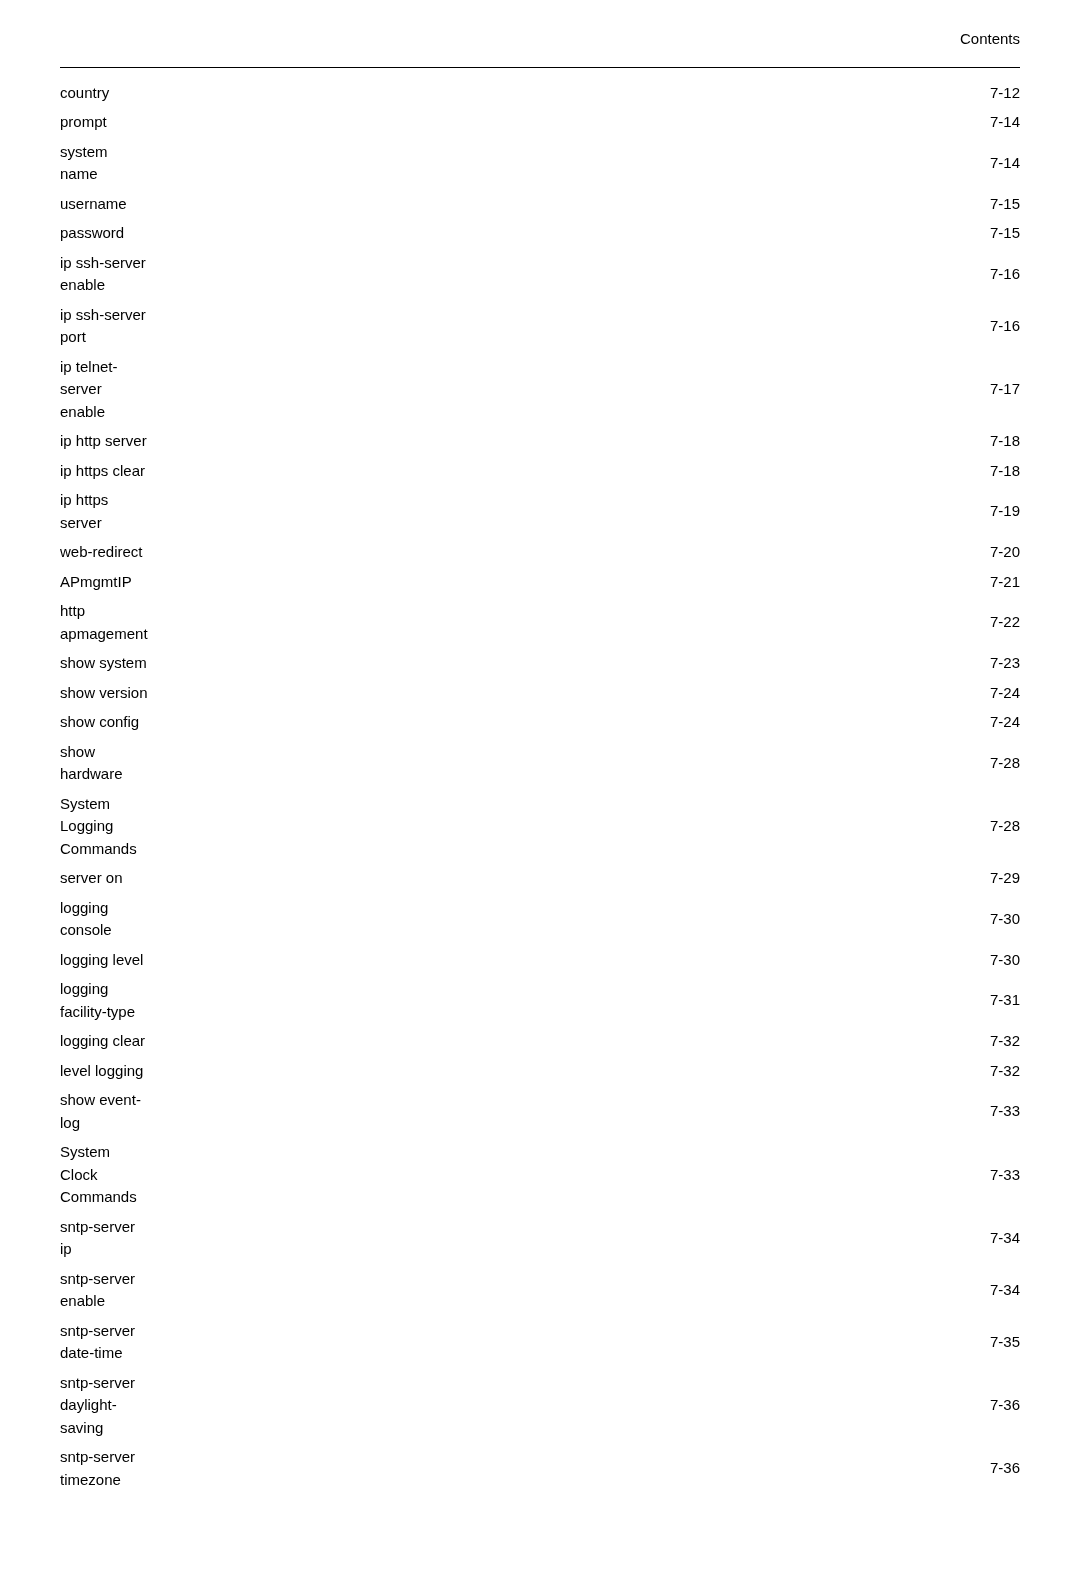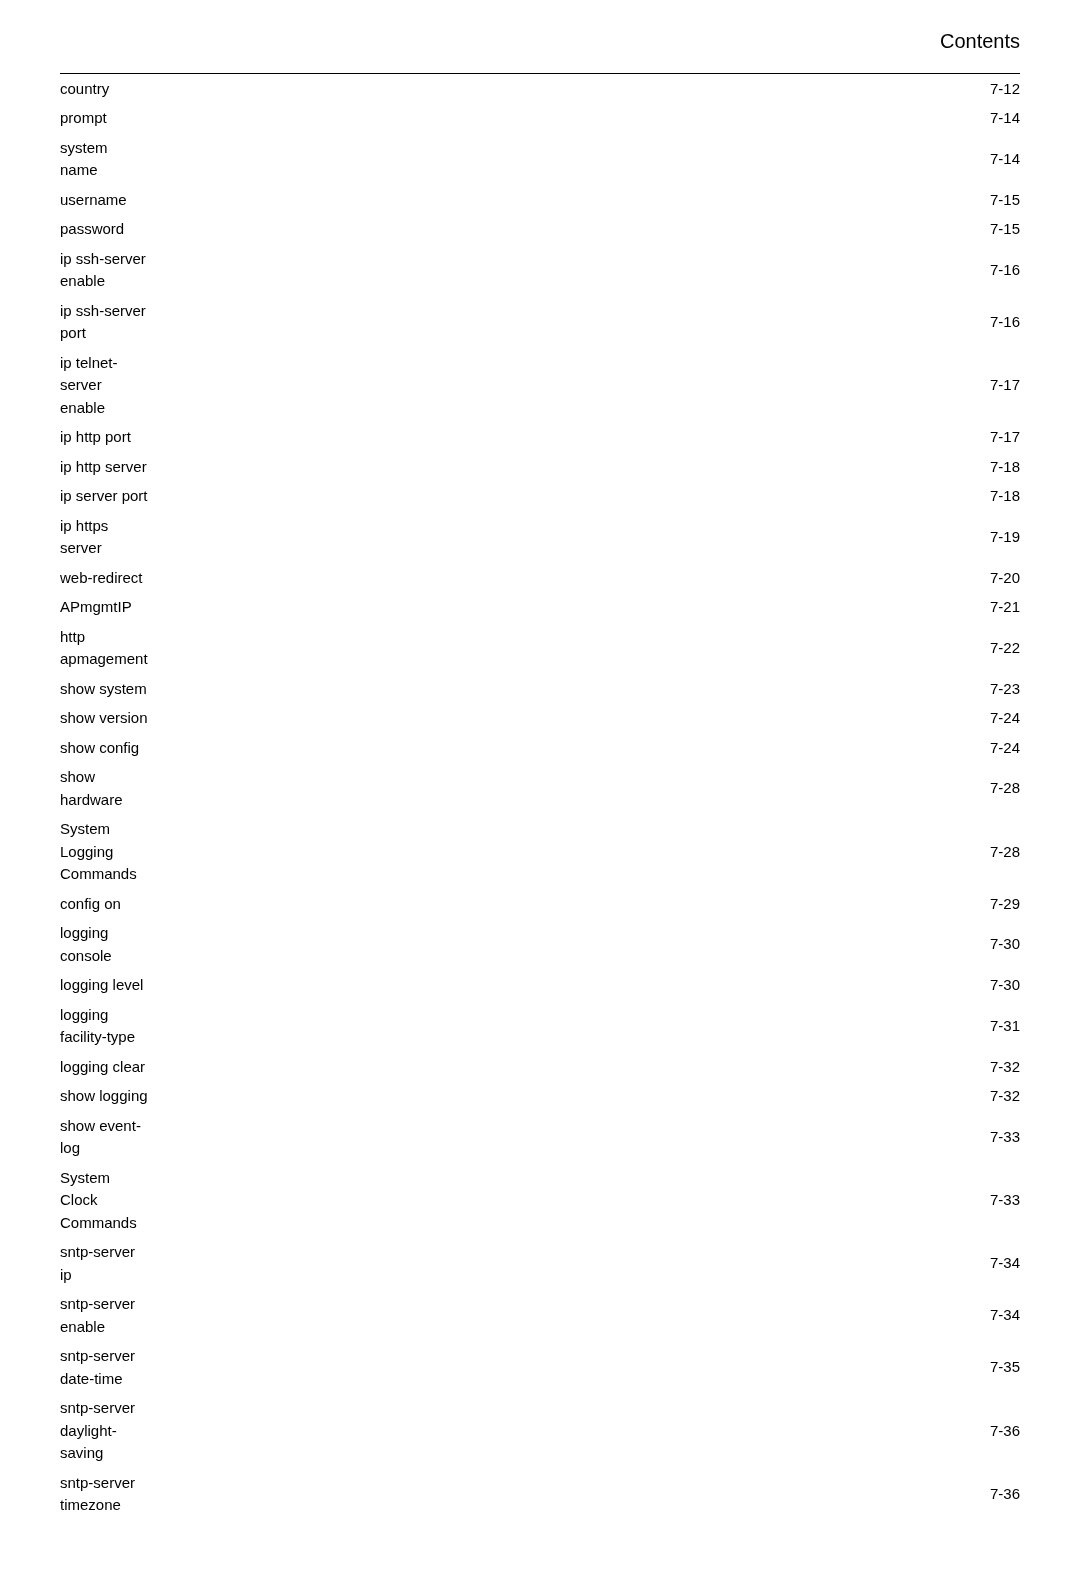--- a/index.html
+++ b/index.html
@@ -22,21 +22,22 @@
       width: 1080px;
       min-height: 1570px;
       padding: 30px 60px 60px 60px;
       position: relative;
     }
 
     .header-right {
       text-align: right;
       padding-bottom: 20px;
       border-bottom: 1px solid #000;
-      font-size: 20px;
+      margin-bottom: 10px;
+      font-size: 15px;
     }
 
     .toc-table {
       width: 100%;
       border-collapse: collapse;
     }
 
     .toc-table tr td {
       padding: 3.5px 0;
       font-size: 15px;
@@ -107,31 +108,26 @@
           <td>ip ssh-server port</td>
           <td style="width: 100%;"></td>
           <td>7-16</td>
         </tr>
         <tr class="toc-entry-indented">
           <td>ip telnet-server enable</td>
           <td style="width: 100%;"></td>
           <td>7-17</td>
         </tr>
         <tr class="toc-entry-indented">
-          <td>ip http port</td>
-          <td style="width: 100%;"></td>
-          <td>7-17</td>
-        </tr>
-        <tr class="toc-entry-indented">
           <td>ip http server</td>
           <td style="width: 100%;"></td>
           <td>7-18</td>
         </tr>
         <tr class="toc-entry-indented">
-          <td>ip server port</td>
+          <td>ip https clear</td>
           <td style="width: 100%;"></td>
           <td>7-18</td>
         </tr>
         <tr class="toc-entry-indented">
           <td>ip https server</td>
           <td style="width: 100%;"></td>
           <td>7-19</td>
         </tr>
         <tr class="toc-entry-indented">
           <td>web-redirect</td>
@@ -167,21 +163,21 @@
           <td>show hardware</td>
           <td style="width: 100%;"></td>
           <td>7-28</td>
         </tr>
         <tr class="toc-entry-section">
           <td>System Logging Commands</td>
           <td style="width: 100%;"></td>
           <td>7-28</td>
         </tr>
         <tr class="toc-entry-indented">
-          <td>config on</td>
+          <td>server on</td>
           <td style="width: 100%;"></td>
           <td>7-29</td>
         </tr>
         <tr class="toc-entry-indented">
           <td>logging console</td>
           <td style="width: 100%;"></td>
           <td>7-30</td>
         </tr>
         <tr class="toc-entry-indented">
           <td>logging level</td>
@@ -192,21 +188,21 @@
           <td>logging facility-type</td>
           <td style="width: 100%;"></td>
           <td>7-31</td>
         </tr>
         <tr class="toc-entry-indented">
           <td>logging clear</td>
           <td style="width: 100%;"></td>
           <td>7-32</td>
         </tr>
         <tr class="toc-entry-indented">
-          <td>show logging</td>
+          <td>level logging</td>
           <td style="width: 100%;"></td>
           <td>7-32</td>
         </tr>
         <tr class="toc-entry-indented">
           <td>show event-log</td>
           <td style="width: 100%;"></td>
           <td>7-33</td>
         </tr>
         <tr class="toc-entry-section">
           <td>System Clock Commands</td>

